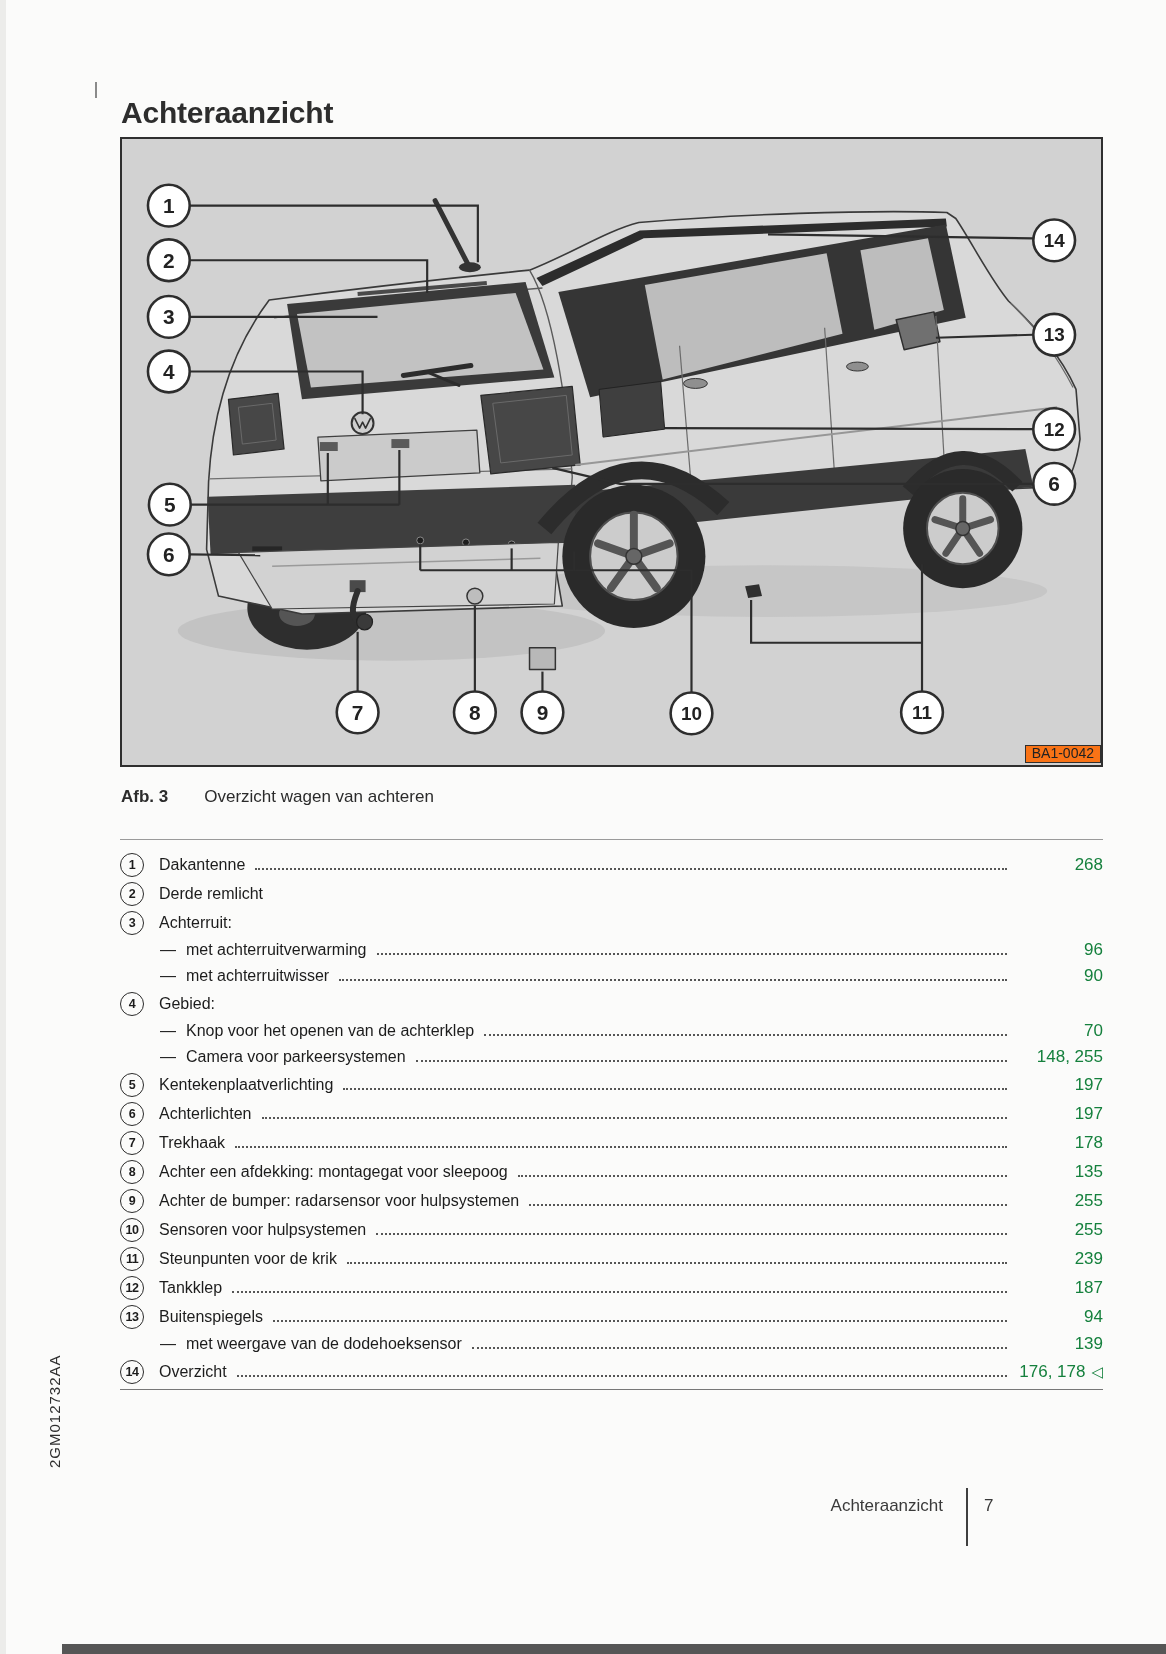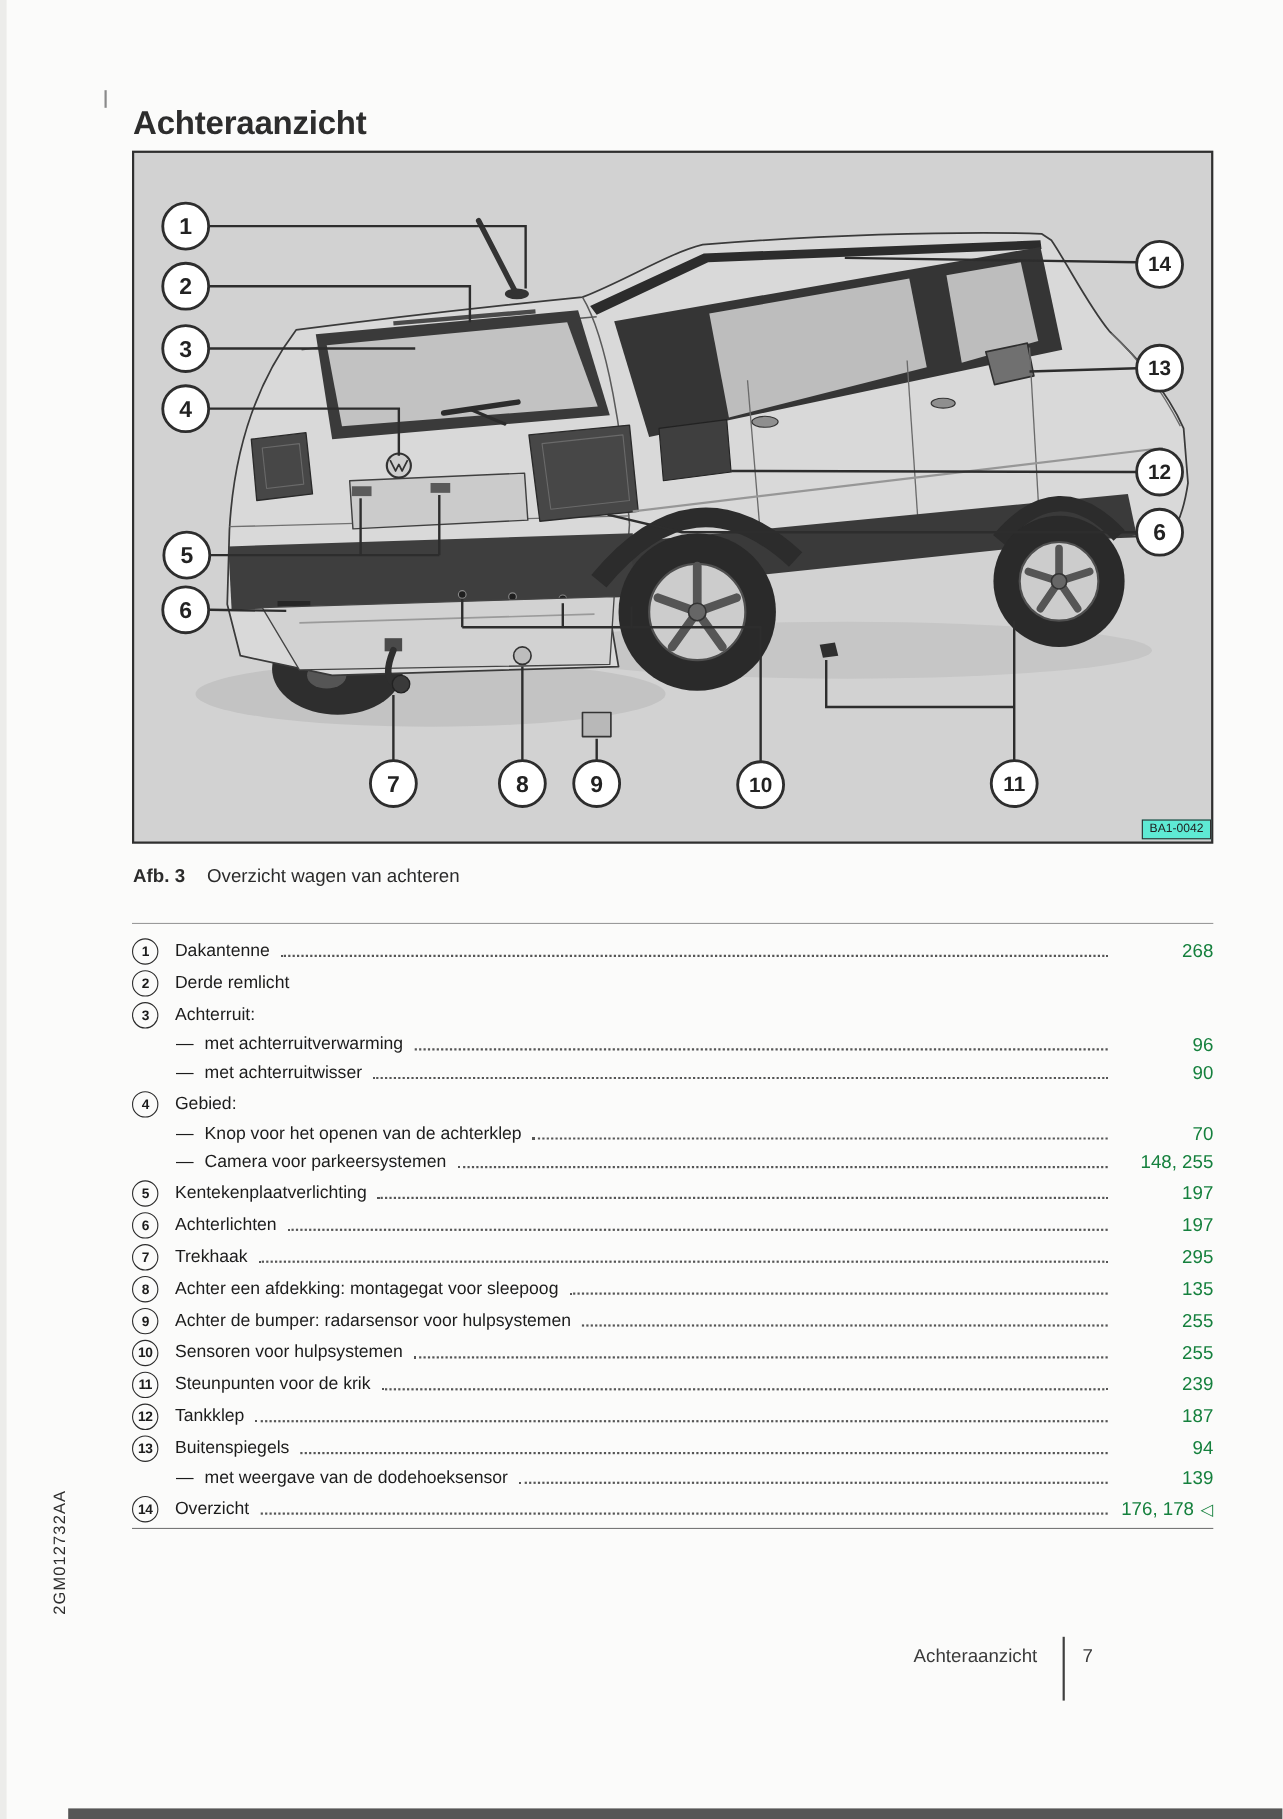--- a/index.html
+++ b/index.html
@@ -18,27 +18,27 @@
     font-size:30px;font-weight:bold;color:#2d2d2d;letter-spacing:-0.2px;
   }
 
   .figure-frame{
     position:absolute;left:120px;top:137px;width:983px;height:630px;
     border:2px solid #2f2f2f;background:#d2d2d2;box-sizing:border-box;
   }
   .figure-frame svg{display:block;width:979px;height:626px;}
   .figure-frame svg text{font-family:"Liberation Sans",sans-serif;}
   .img-code{
-    position:absolute;right:0;bottom:2px;background:#5eead4;
-    border:1.5px solid #2f2f2f;font-size:11px;color:#222;
+    position:absolute;right:0;bottom:2px;background:#f97316;
+    border:1.5px solid #2f2f2f;font-size:14px;color:#222;
     padding:1px 6px 2px;line-height:13px;
   }
 
   .caption{position:absolute;left:121px;top:787px;font-size:17px;color:#2b2b2b;}
-  .caption .cap-label{font-weight:bold;margin-right:20px;}
+  .caption .cap-label{font-weight:bold;margin-right:36px;}
 
   .divider{position:absolute;left:120px;top:839px;width:983px;height:1px;background:#9a9a9a;}
 
   .legend{position:absolute;left:120px;top:850px;width:983px;}
   .legend-heading{font-size:17.5px;margin-bottom:12px;color:#1c1c1c;}
   .lrow{display:flex;align-items:center;height:29px;box-sizing:border-box;}
   .lrow.sub{height:26px;padding-left:40px;}
   .lnum{
     width:22px;height:22px;border:1.6px solid #2b2b2b;border-radius:50%;
     display:flex;align-items:center;justify-content:center;
@@ -349,21 +349,21 @@
     <span class="lnum">6</span>
     <span class="llabel">Achterlichten</span>
     <span class="ldots"></span>
     <span class="lpages pages">197</span>
   </div>
 
   <div class="lrow">
     <span class="lnum">7</span>
     <span class="llabel">Trekhaak</span>
     <span class="ldots"></span>
-    <span class="lpages pages">295</span>
+    <span class="lpages pages">178</span>
   </div>
 
   <div class="lrow">
     <span class="lnum">8</span>
     <span class="llabel">Achter een afdekking: montagegat voor sleepoog</span>
     <span class="ldots"></span>
     <span class="lpages pages">135</span>
   </div>
 
   <div class="lrow">

